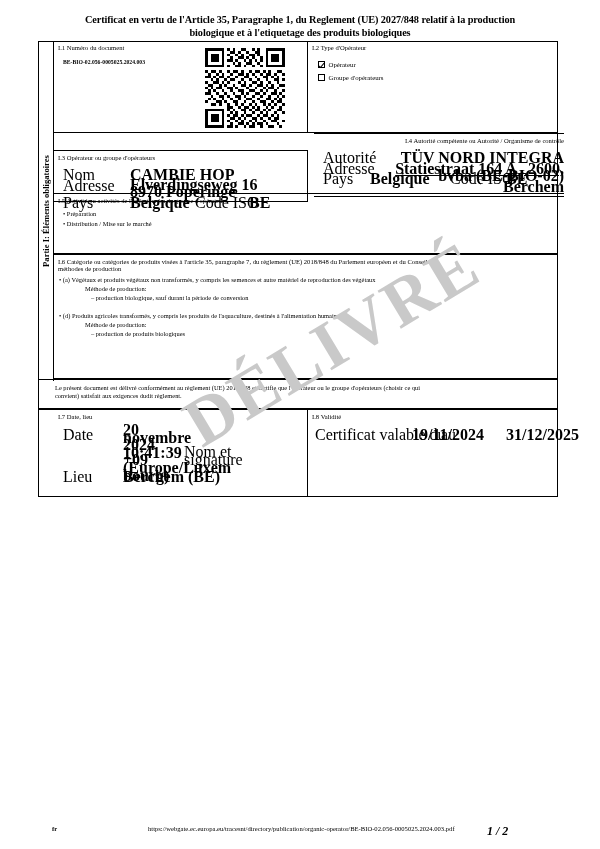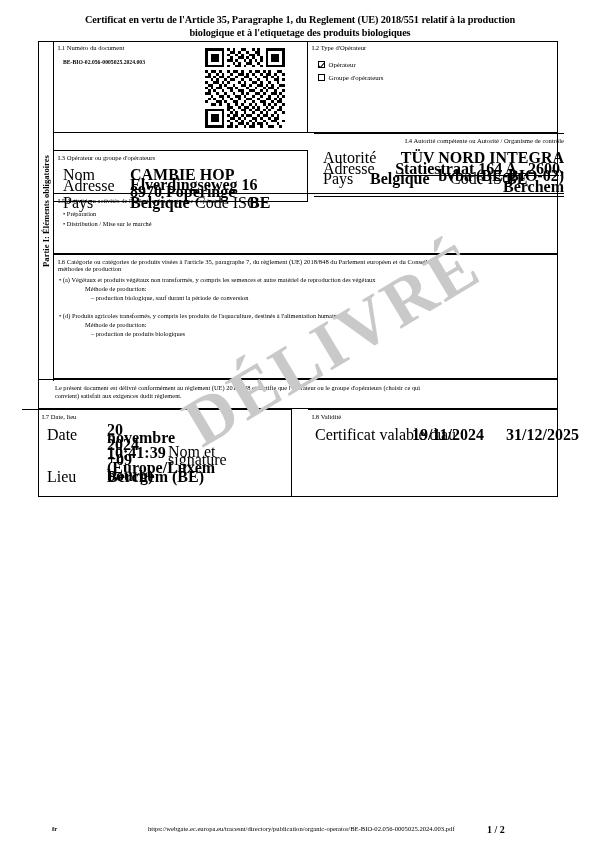--- a/index.html
+++ b/index.html
@@ -108,21 +108,21 @@
   .val { font-weight: bold; font-size: 6.4px; }
 
   
   #b11 { left: 54px;  top: 41px;  width: 254px; height: 92px; border-left: none; border-top: none; }
   #b12 { left: 308px; top: 41px;  width: 250px; height: 92px; border-left: none; border-top: none; border-right: none;}
   #b13 { left: 54px;  top: 150px; width: 254px; height: 52px; border-left: none; }
   #b14 { left: 314px; top: 133px; width: 250px; height: 64px; border-left: none; border-right: none; text-align: right;}
   #b15 { left: 54px;  top: 193px; width: 504px; height: 61px; border-left: none; border-right: none;}
   #b16 { left: 54px;  top: 254px; width: 504px; height: 125px; border-left: none; border-right: none; }
   #bdecl { left: 38px; top: 379px; width: 520px; height: 30px; border-left: none; border-right: none; }
-  #b17 { left: 22px;  top: 409px; width: 270px; height: 88px; border-left: none; border-bottom: none;}
+  #b17 { left: 38px;  top: 409px; width: 270px; height: 88px; border-left: none; border-bottom: none;}
   #b18 { left: 308px; top: 409px; width: 250px; height: 88px; border-left: none; border-right: none; border-bottom: none;}
 
   
   .qr {
     position: absolute;
     left: 205px;
     top: 48px;
     width: 80px;
     height: 80px;
     z-index: 4;
@@ -196,33 +196,34 @@
   .footer-url {
     position: absolute;
     left: 148px;
     top: 825px;
     font-size: 6.6px;
   }
   .footer-page {
     position: absolute;
     left: 487px;
     top: 824px;
-    font-size: 10px;
+    font-size: 12px;
     font-weight: bold;
+    font-style: italic;
   }
   .c-lbl { position: absolute; }
   .c-val { position: absolute; font-weight: bold; }
 </style>
 </head>
 <body>
 
 <div class="page">
 
   <div class="doc-title">
-    <div>Certificat en vertu de l'Article 35, Paragraphe 1, du Reglement (UE) 2018/551 relatif à la production</div>
+    <div>Certificat en vertu de l'Article 35, Paragraphe 1, du Reglement (UE) 2027/848 relatif à la production</div>
     <div>biologique et à l'etiquetage des produits biologiques</div>
   </div>
 
   <div class="frame"></div>
   <div class="side-label">
     <span>Partie I: Éléments obligatoires</span>
   </div>
 
   <div class="box" id="b11">
     <div class="box-head">I.1 Numéro du document</div>

